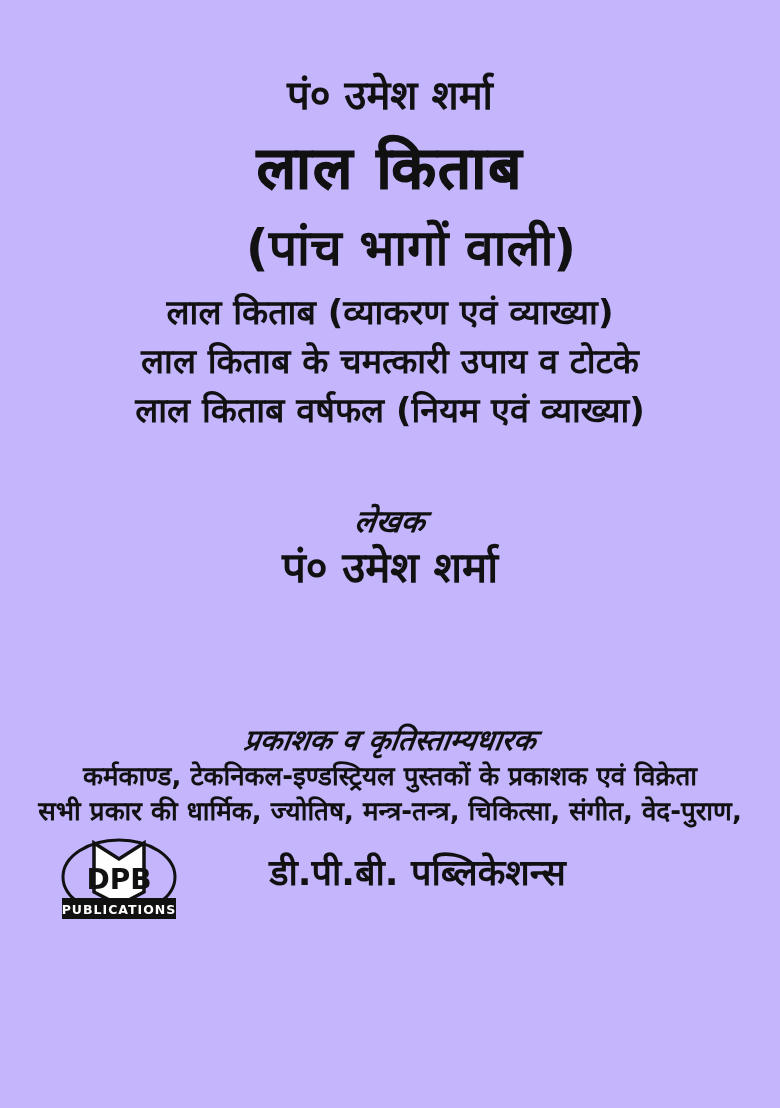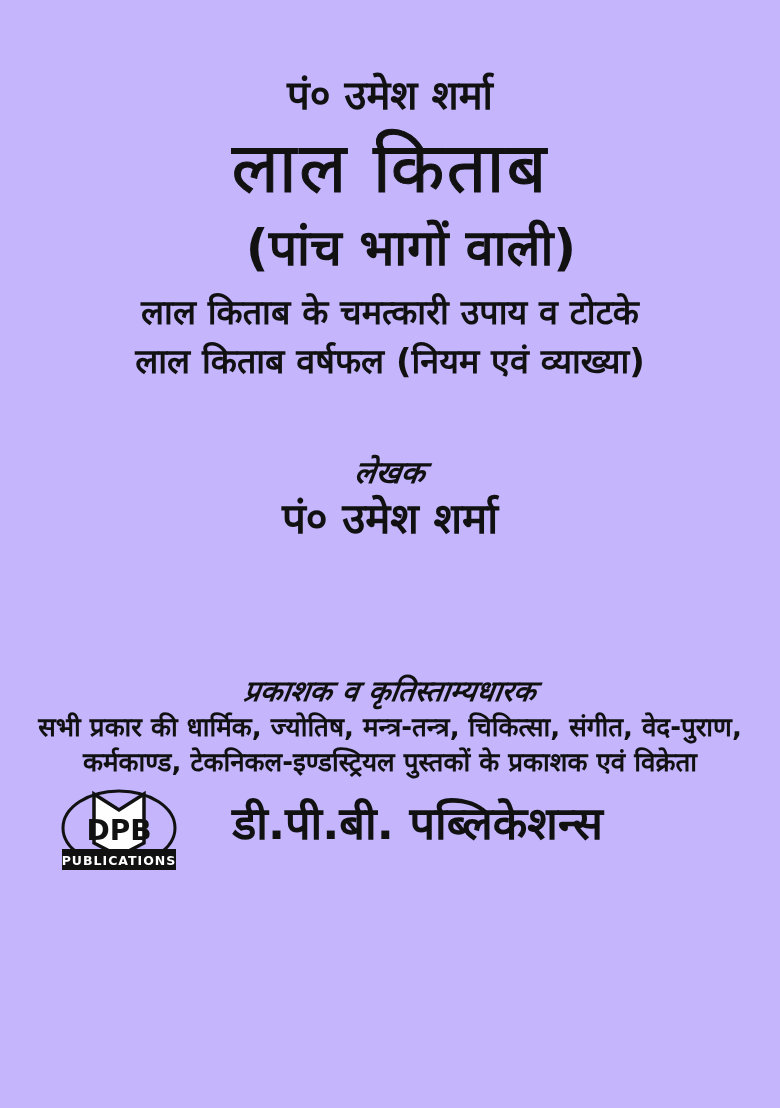--- a/index.html
+++ b/index.html
@@ -23,22 +23,22 @@
     padding-top: 70px;
     position: relative;
   }
   .author-top {
     font-size: 40px;
     font-weight: 700;
     line-height: 50px;
   }
   .title {
     margin: 8px 0 0 0;
-    font-size: 70px;
-    font-weight: 400;
+    font-size: 58px;
+    font-weight: 700;
     line-height: 80px;
     letter-spacing: 2px;
     -webkit-text-stroke: 1px #111;
   }
   .subtitle {
     margin-top: 10px;
     font-size: 50px;
     font-weight: 800;
     line-height: 60px;
     padding-left: 42px;
@@ -91,52 +91,53 @@
   .logo {
     position: absolute;
     left: 58px;
     top: 0;
   }
   .pub-name {
     position: absolute;
     left: 185px;
     right: 130px;
     top: 8px;
-    font-size: 45px;
+    font-size: 36px;
     font-weight: 800;
     line-height: 60px;
     white-space: nowrap;
     text-align: center;
   }
 </style>
 </head>
 <body>
 
 <div class="page">
 
   <div class="author-top">पं० उमेश शर्मा</div>
 
   <h1 class="title">लाल किताब</h1>
 
   <div class="subtitle">(पांच भागों वाली)</div>
 
   <div class="volumes">
+    <div class="volume">लाल किताब (व्याकरण एवं व्याख्या)</div>
     <div class="volume">लाल किताब के चमत्कारी उपाय व टोटके</div>
     <div class="volume">लाल किताब वर्षफल (नियम एवं व्याख्या)</div>
   </div>
 
   <div class="author-block">
     <div class="author-label">लेखक</div>
     <div class="author-name">पं० उमेश शर्मा</div>
   </div>
 
   <div class="pub-block">
     <div class="pub-heading">प्रकाशक व कृतिस्ताम्यधारक</div>
+    <div class="pub-line">कर्मकाण्ड, टेकनिकल-इण्डस्ट्रियल पुस्तकों के प्रकाशक एवं विक्रेता</div>
     <div class="pub-line">सभी प्रकार की धार्मिक, ज्योतिष, मन्त्र-तन्त्र, चिकित्सा, संगीत, वेद-पुराण,</div>
-    <div class="pub-line">कर्मकाण्ड, टेकनिकल-इण्डस्ट्रियल पुस्तकों के प्रकाशक एवं विक्रेता</div>
   </div>
 
   <div class="publisher-row">
     <svg class="logo" width="122" height="90" viewBox="0 0 122 90" xmlns="http://www.w3.org/2000/svg">
       <ellipse cx="61" cy="42" rx="56" ry="37" fill="none" stroke="#111" stroke-width="3"></ellipse>
       <polygon points="36,8 61,24 86,8 86,57 61,70 36,57" fill="#fefefe" stroke="#111" stroke-width="3.5" stroke-linejoin="miter"></polygon>
       <text x="61" y="54" text-anchor="middle" font-family="DejaVu Sans, sans-serif" font-size="28" font-weight="bold" fill="#111">DPB</text>
       <rect x="4" y="63" width="114" height="21" fill="#111"></rect>
       <text x="61" y="78.5" text-anchor="middle" font-family="DejaVu Sans, sans-serif" font-size="12.5" font-weight="bold" letter-spacing="1" fill="#ffffff">PUBLICATIONS</text>
     </svg>

